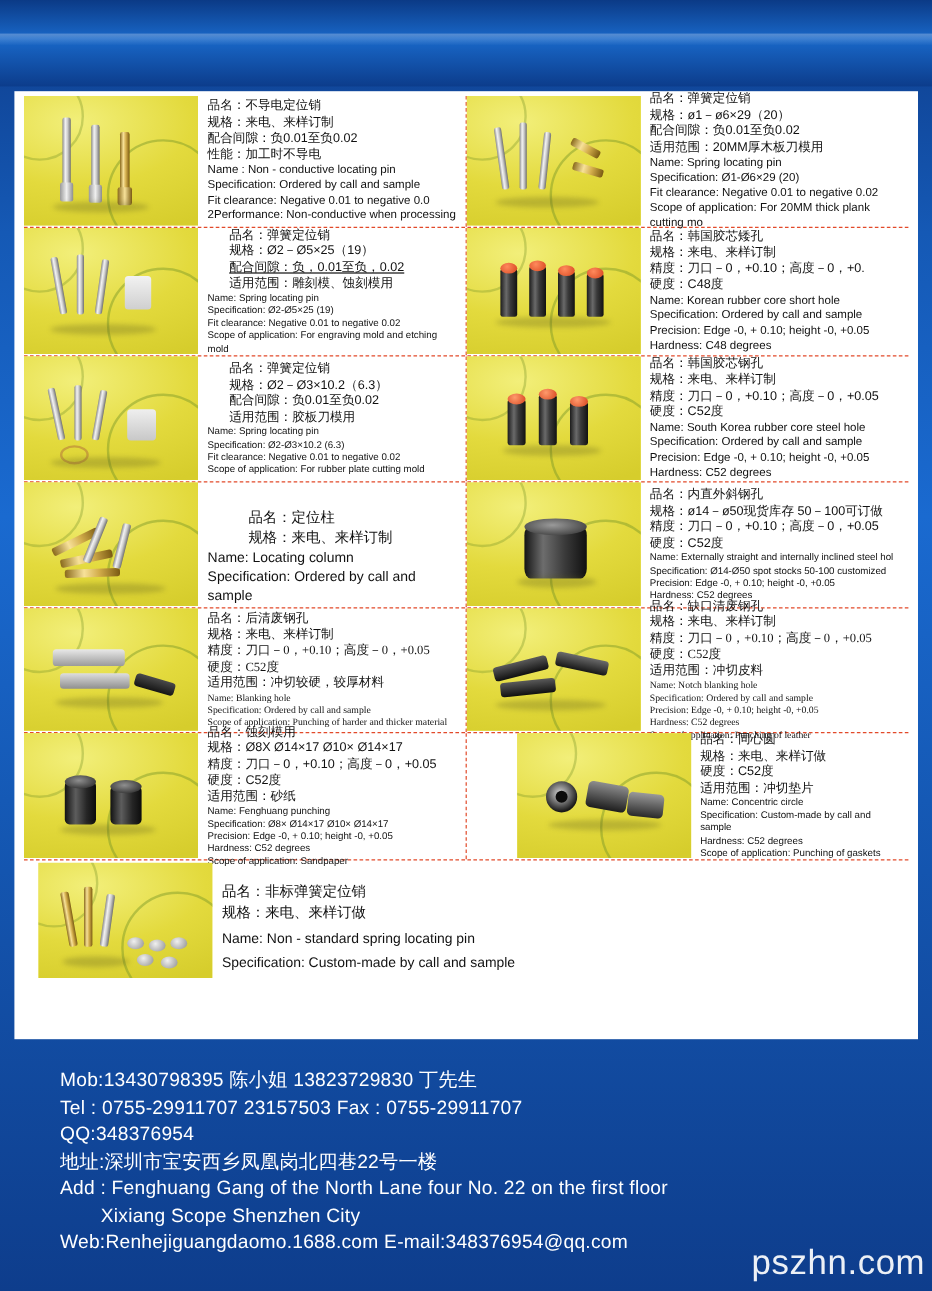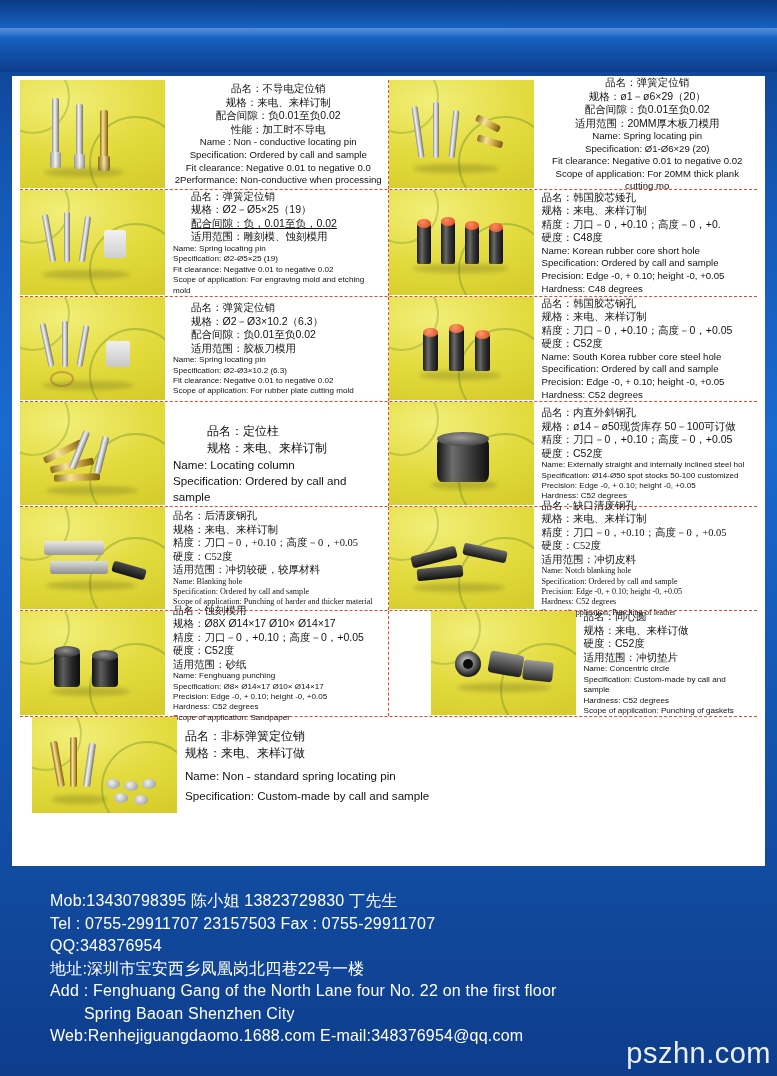--- a/index.html
+++ b/index.html
@@ -40,21 +40,21 @@
     box-sizing:border-box;
   }
   .row:last-child{border-bottom:none;}
   .half{
     position:relative;
     display:flex;
     box-sizing:border-box;
     width:50%;
   }
   .half.left{border-right:1px dashed #e24a2a;}
-  .half.full{width:100%;border-right:none;}
+  .half.full{width:100%;border-right:none;align-items:flex-end;}
   .photo{
     position:relative;
     flex:0 0 auto;
     background:#e9e24e;
     overflow:hidden;
   }
   .photo .bg{
     position:absolute;inset:0;
     background:
       radial-gradient(120% 90% at 30% 20%, #f2ef7a 0%, #e3da3d 55%, #d6cd2c 100%);
@@ -110,21 +110,21 @@
 <body>
 
 <div class="page">
   <div class="topband">
     <div class="glow"></div>
   </div>
 
   <div class="sheet">
     <div class="rows">
 
-      <div class="row" style="height:110px;text-align:center;">
+      <div class="row" style="height:110px;">
         <div class="half left">
           <div class="photo" style="width:145px;height:108px;">
             <div class="bg"></div>
               <div class="swirl"></div>
               <div class="swirl2"></div>
             <div class="pin metal" style="left:32px;top:18px;width:7px;height:58px;"></div>
             <div class="pin" style="left:30px;top:72px;width:11px;height:16px;background:linear-gradient(90deg,#9a9a9a,#efefef,#8d8d8d);"></div>
             <div class="pin metal" style="left:56px;top:24px;width:7px;height:54px;"></div>
             <div class="pin" style="left:54px;top:74px;width:11px;height:15px;background:linear-gradient(90deg,#9a9a9a,#efefef,#8d8d8d);"></div>
             <div class="pin goldg" style="left:80px;top:30px;width:8px;height:50px;"></div>
@@ -436,18 +436,18 @@
 
     </div>
   </div>
 
   <div class="contact">
     <div>Mob:13430798395 陈小姐    13823729830 丁先生</div>
     <div>Tel : 0755-29911707 23157503     Fax : 0755-29911707</div>
     <div>QQ:348376954</div>
     <div>地址:深圳市宝安西乡凤凰岗北四巷22号一楼</div>
     <div>Add : Fenghuang Gang of the North Lane four No. 22 on the first floor</div>
-    <div class="cindent">Spring Baoan Shenzhen City</div>
+    <div class="cindent">Xixiang Scope Shenzhen City</div>
     <div>Web:Renhejiguangdaomo.1688.com        E-mail:348376954@qq.com</div>
   </div>
 
   <div class="watermark">pszhn.com</div>
 </div>
 
 </body></html>

